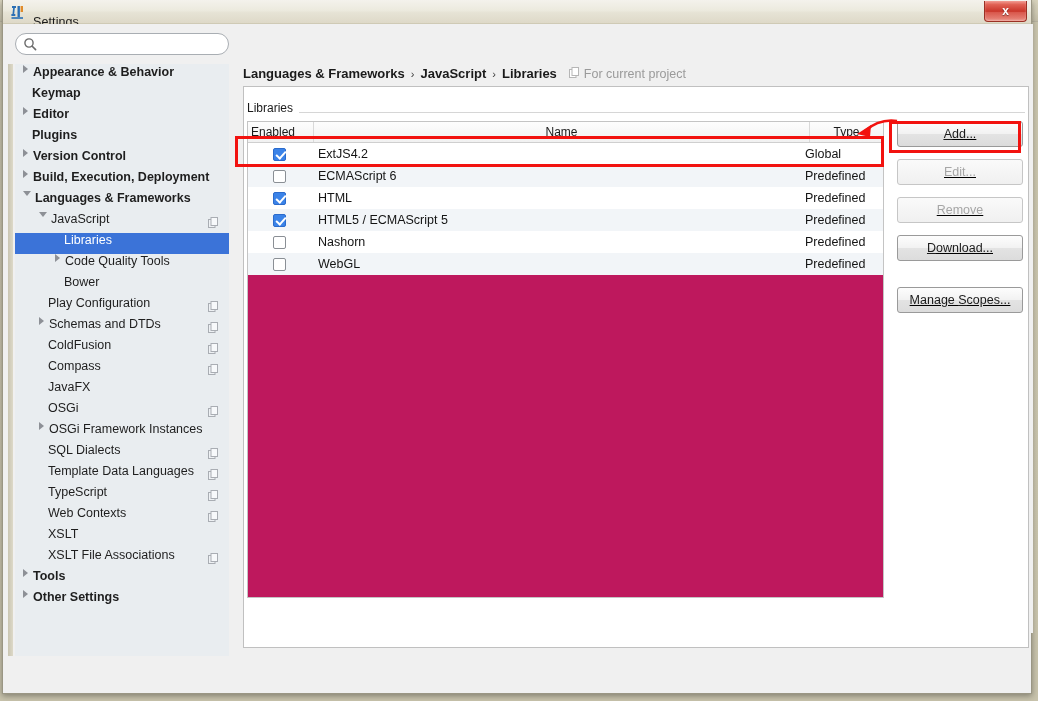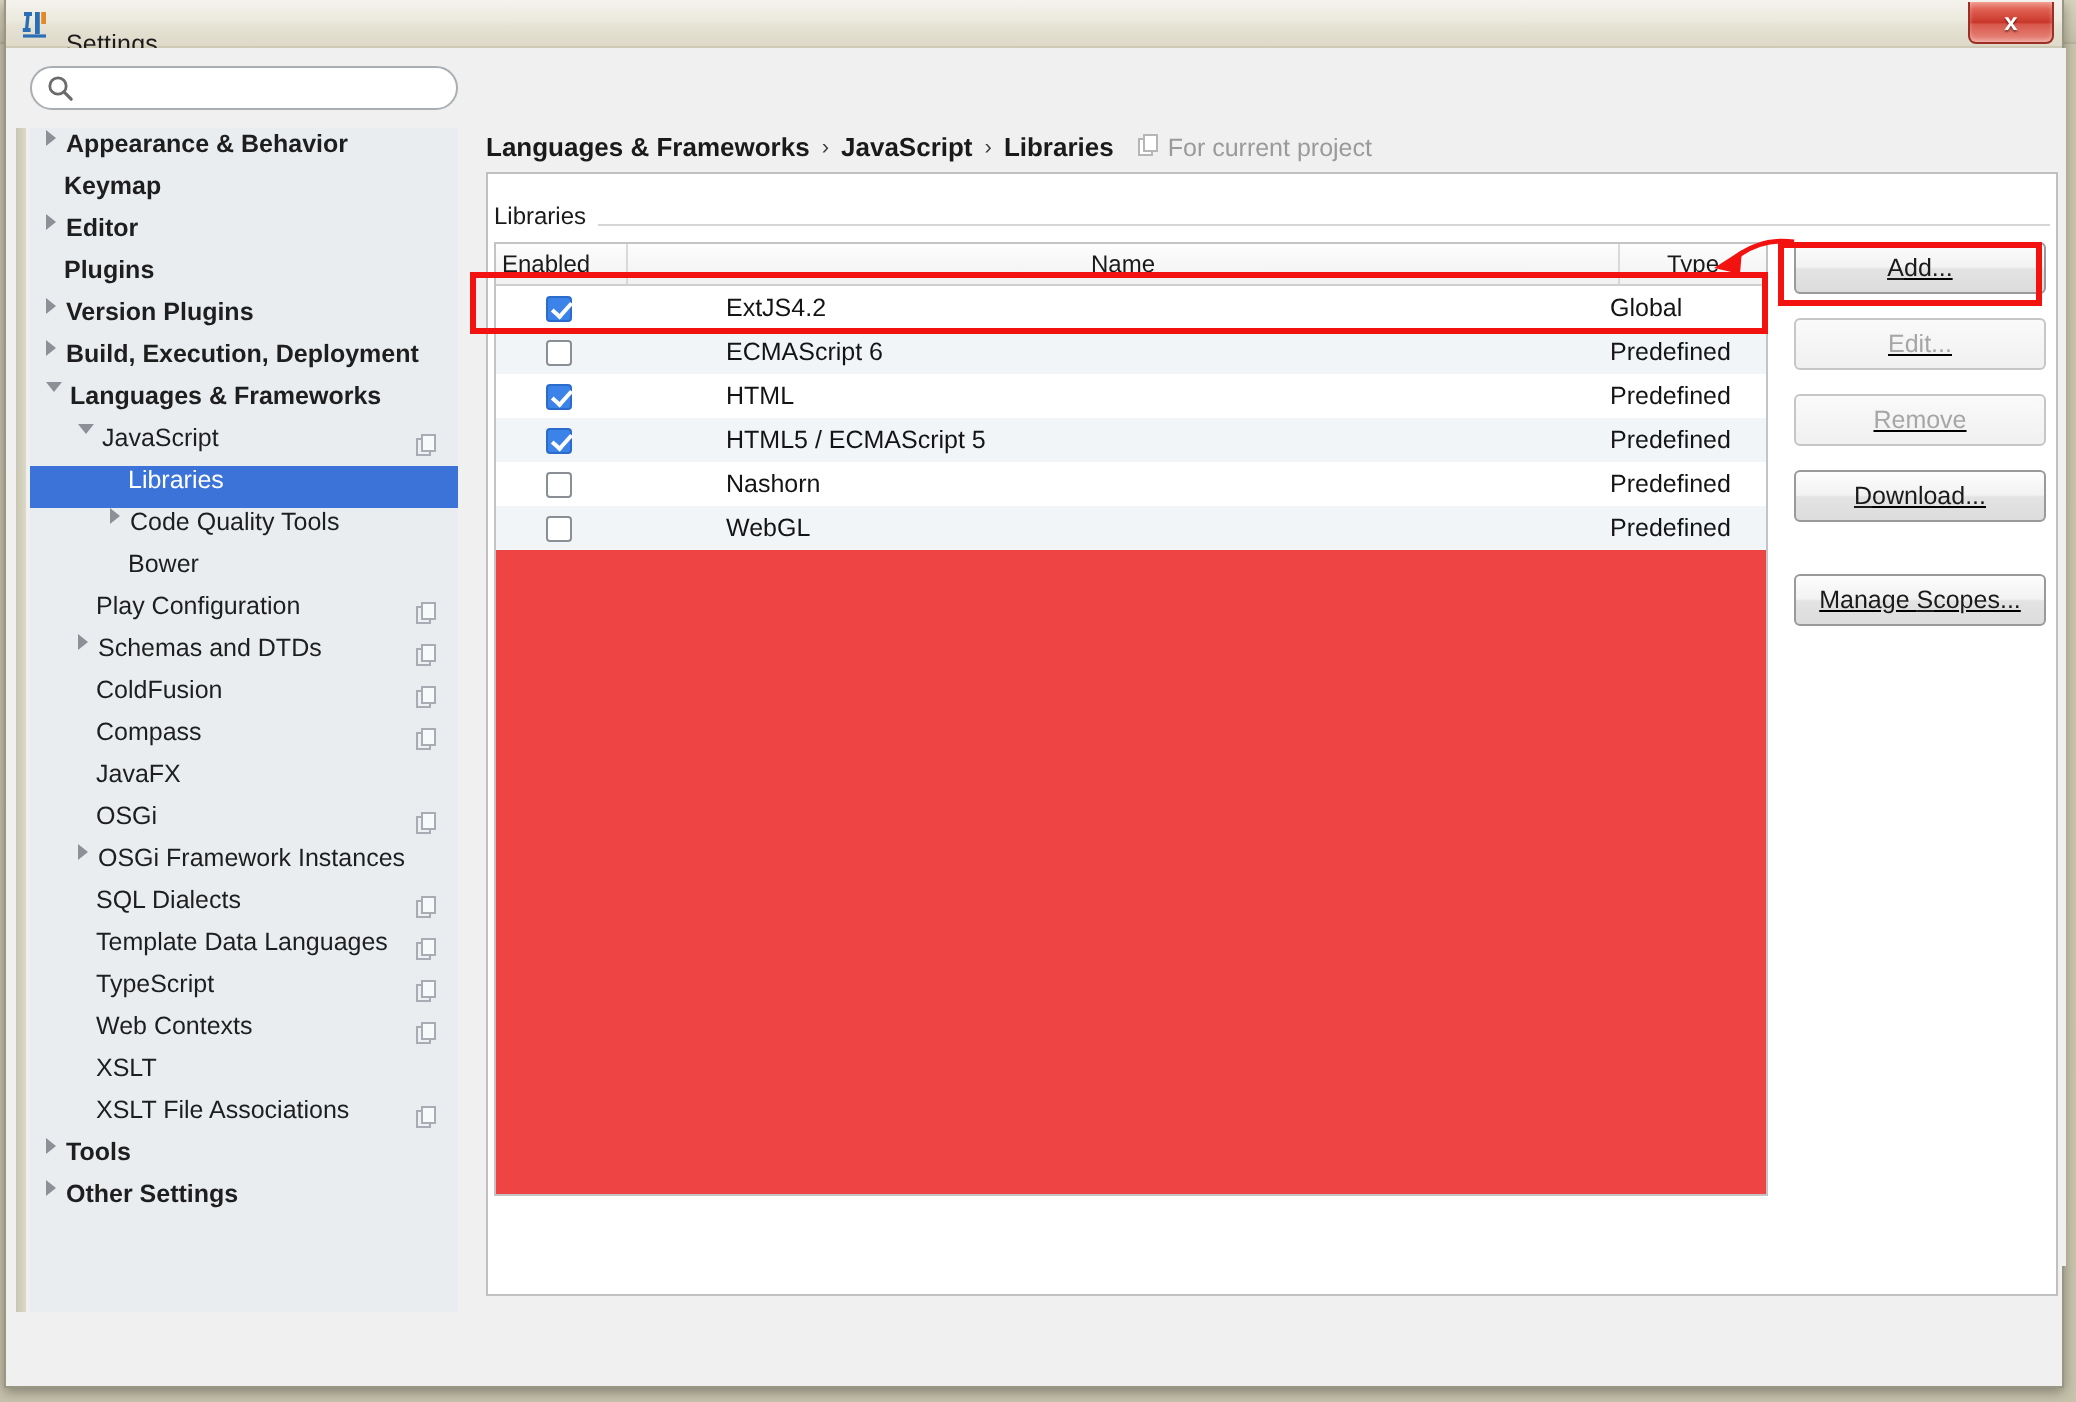--- a/index.html
+++ b/index.html
@@ -207,21 +207,21 @@
     position: absolute; left: 3px; top: 25px;
     width: 778px; height: 1px;
     background: #d6d6d6;
   }
 
   .table {
     position: absolute; left: 3px; top: 34px;
     width: 637px; height: 477px;
     border: 1px solid #c4c4c4;
     box-sizing: border-box;
-    background: #ef4444;
+    background: #be185d;
     overflow: hidden;
   }
   .thead {
     display: flex;
     height: 20px;
     background: linear-gradient(180deg,#fdfdfd,#f1f1f1);
     border-bottom: 1px solid #cfcfcf;
     align-items: center;
     font-size: 12px;
     color: #1a1a1a;
@@ -237,21 +237,21 @@
     font-size: 12.5px;
     color: #141414;
     cursor: default;
   }
   .trow.odd  { background: #ffffff; }
   .trow.even { background: #f2f5f8; }
   .cell-enabled {
     width: 66px; display: flex; align-items: center; justify-content: flex-start;
     padding-left: 25px; box-sizing: border-box;
   }
-  .cell-name { flex: 1; padding-left: 4px; margin-left: 45px; }
+  .cell-name { flex: 1; padding-left: 4px; }
   .cell-type { width: 78px; padding-left: 3px; margin-left: 16px; }
 
   .cbox {
     width: 13px; height: 13px;
     border: 1px solid #8a8f95;
     background: #fff;
     border-radius: 2px;
     box-sizing: border-box;
     position: relative;
     cursor: pointer;
@@ -405,21 +405,21 @@
           <div class="tnode bold" style="padding-left: 8px;">
             <span class="twist "></span>
             <span class="tlabel">Editor</span>
           </div>
           <div class="tnode bold" style="padding-left: 8px;">
             <span class="twist none" style="width: 9px; margin-right: 0px;"></span>
             <span class="tlabel">Plugins</span>
           </div>
           <div class="tnode bold" style="padding-left: 8px;">
             <span class="twist "></span>
-            <span class="tlabel">Version Plugins</span>
+            <span class="tlabel">Version Control</span>
           </div>
           <div class="tnode bold" style="padding-left: 8px;">
             <span class="twist "></span>
             <span class="tlabel">Build, Execution, Deployment</span>
           </div>
           <div class="tnode bold" style="padding-left: 8px;">
             <span class="twist open"></span>
             <span class="tlabel">Languages &amp; Frameworks</span>
           </div>
           <div class="tnode" style="padding-left: 24px;">

